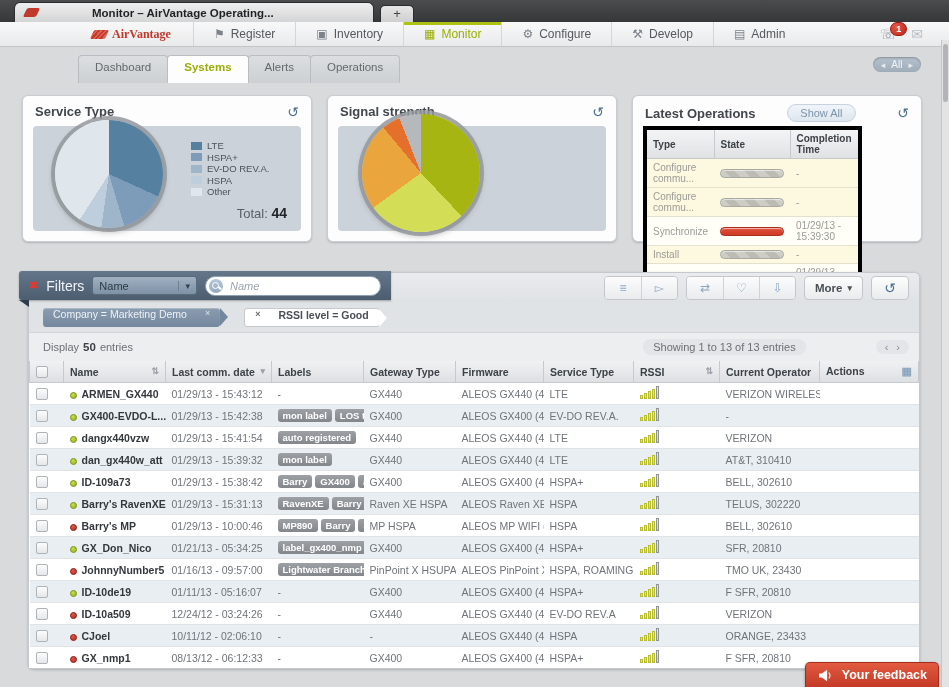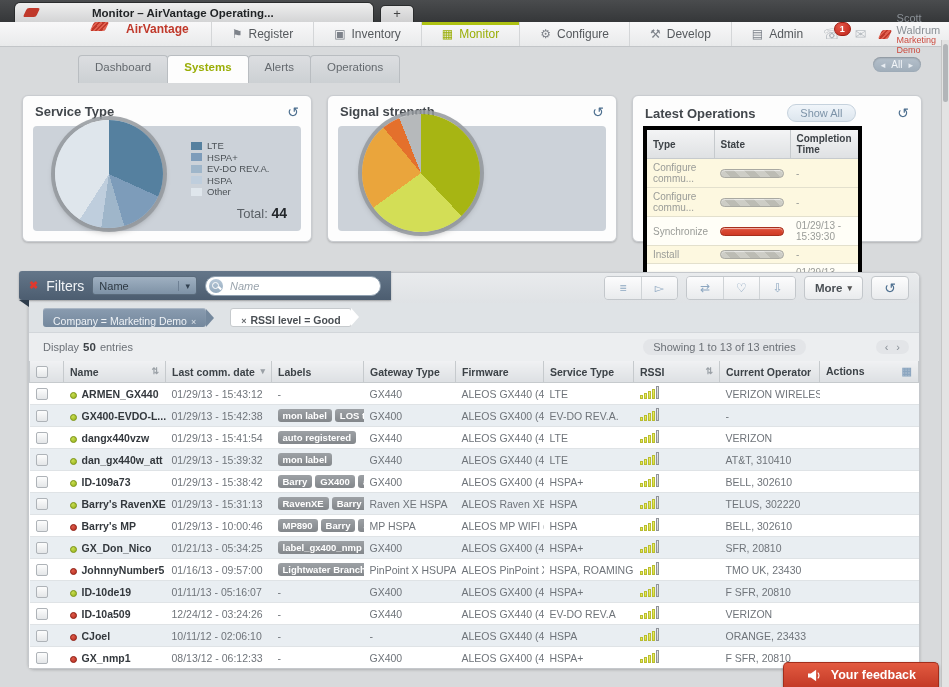--- a/index.html
+++ b/index.html
@@ -8,21 +8,21 @@
 
   
   .browser-bar { height:22px; background:linear-gradient(#4a4c4e,#353739); display:flex; align-items:flex-end; padding-left:14px; }
   .browser-tab { width:360px; height:20px; background:linear-gradient(#efefef,#d3d4d5); border-radius:6px 6px 0 0; display:flex; align-items:center; gap:6px; padding:0 10px; border:1px solid #2a2c2d; border-bottom:none; }
   .tab-logo { width:13px; height:9px; background:#c0392b; transform:skewX(-25deg); border-radius:2px; }
   .browser-tab .title { font-size:11.5px; font-weight:bold; color:#1f2224; white-space:nowrap; overflow:hidden;padding-left:48px; }
   .new-tab { width:34px; height:17px; margin-left:6px; background:linear-gradient(#e6e6e6,#cfcfd0); border-radius:5px 5px 0 0; border:1px solid #2a2c2d; border-bottom:none; text-align:center; font-size:13px; color:#444; line-height:15px; }
 
   
   .nav-bar { height:25px; background:linear-gradient(#f8f8f9,#e9eaeb); border-bottom:1px solid #c2c5c8; display:flex; align-items:stretch; padding-left:70px; position:relative; }
-  .brand { display:flex; align-items:flex-start; gap:19px; padding:0 22px; }
+  .brand { display:flex; align-items:center; gap:5px; padding:0 22px;font-family:Liberation Serif, serif; }
   .brand-mark { width:15px; height:9px; background:repeating-linear-gradient(115deg,#c0392b 0 2px,#e0604f 2px 4px); transform:skewX(-25deg); border-radius:2px; }
   .brand-name { color:#c0392b; font-size:12px; font-weight:bold; }
   .nav-item { display:flex; align-items:center; gap:6px; padding:0 20px; border-left:1px solid #d4d6d8; font-size:12px; color:#55595d; position:relative; cursor:pointer; }
   .nav-item .ico { color:#7d828a; font-size:12px; }
   .nav-item.active { color:#9aae07; }
   .nav-item.active .ico { color:#9aae07; }
   .nav-item.active::before { content:""; position:absolute; left:0; right:0; top:0; height:3px; background:#aec212; }
   .nav-right { margin-left:auto; display:flex; align-items:center; gap:14px; padding-right:26px; }
   .notif { position:relative; color:#9aa1a8; font-size:14px; }
   .badge { position:absolute; top:-4px; right:-10px; background:radial-gradient(circle at 35% 30%,#e4574a,#bf2418); color:#fff; font-size:9px; font-weight:bold; border-radius:8px; padding:1px 5px; border:1px solid #9e1d13; }
@@ -84,21 +84,21 @@
   .search-badge::after { content:""; position:absolute; left:8.5px; top:8.5px; width:3.5px; height:1.6px; background:#fff; transform:rotate(45deg); }
   .top-actions { margin-left:auto; display:flex; align-items:center; gap:8px; padding-right:10px; }
   .btn-group { display:flex; border:1px solid #c3c7cb; border-radius:4px; overflow:hidden; }
   .tool-btn { width:36px; height:22px; background:linear-gradient(#fcfcfd,#e9ebed); border-left:1px solid #cfd3d6; display:flex; align-items:center; justify-content:center; color:#8ca6c0; font-size:12px; cursor:pointer; }
   .btn-group .tool-btn:first-child { border-left:none; }
   .more-btn { height:24px; background:linear-gradient(#fdfdfd,#e9ebed); border:1px solid #c3c7cb; border-radius:4px; font-size:11.5px; font-weight:bold; color:#4a4f54; padding:0 10px; display:flex; align-items:center; gap:5px; cursor:pointer; }
   .more-btn .car { font-size:9px; color:#555; }
   .refresh-btn { width:38px; height:24px; background:linear-gradient(#fdfdfd,#e9ebed); border:1px solid #c3c7cb; border-radius:4px; display:flex; align-items:center; justify-content:center; color:#4d6f8f; font-size:14px; cursor:pointer; }
 
   .chips-row { height:30px; background:#dfe3e6; display:flex; align-items:center; gap:14px; padding:0 0 0 14px; border-bottom:1px solid #d2d6da; }
-  .chip { position:relative; height:19px; display:flex; align-items:flex-end; gap:4px; font-size:10.5px; padding:0 10px; border-radius:3px; cursor:pointer; }
+  .chip { position:relative; height:19px; display:flex; align-items:flex-start; gap:18px; font-size:10.5px; padding:0 10px; border-radius:3px; cursor:pointer; }
   .chip.solid { background:linear-gradient(#8a9cb0,#74889d); color:#eef2f6; box-shadow:inset 0 1px 1px rgba(255,255,255,.3); }
   .chip.solid::after { content:""; position:absolute; right:-8px; border-top:9.5px solid transparent; border-bottom:9.5px solid transparent; border-left:8px solid #74889d; }
   .chip.outline { background:#fff; border:1px solid #c6cacd; color:#4a4f54; font-weight:bold; margin-left:10px; }
   .chip.outline::after { content:""; position:absolute; right:-8px; border-top:9px solid transparent; border-bottom:9px solid transparent; border-left:8px solid #fff; }
   .chip .x { font-size:9px; opacity:.85; }
 
   .display-row { height:28px; display:flex; align-items:center; padding:0 10px 0 14px; background:#eceef0; }
   .display-row .lbl { font-size:11px; color:#6b7076; }
   .display-count { font-size:11.5px; font-weight:bold; color:#3c4146; margin:0 4px; cursor:pointer; }
   .showing { margin-left:auto; margin-right:70px; font-size:11px; color:#6b7076; background:#e3e5e8; border-radius:10px; padding:2px 10px; }
@@ -123,21 +123,21 @@
   .cbx { width:12px; height:12px; appearance:none; -webkit-appearance:none; background:linear-gradient(#fdfdfd,#e4e6e8); border:1px solid #aeb3b8; border-radius:2px; vertical-align:middle; cursor:pointer; }
   .sig { display:inline-flex; align-items:flex-end; gap:1px; height:13px; }
   .sig i { display:block; width:3px; background:linear-gradient(#eef26a,#dade3b); border:1px solid #b8bc30; }
   .sig .gray { background:linear-gradient(#e9e9e9,#cfcfcf); border:1px solid #8f9398; }
 
   
   .scrollbar { position:absolute; right:0; top:40px; bottom:0; width:8px; background:#e3e3e3; border-left:1px solid #c6c6c6; }
   .scroll-thumb { position:absolute; top:4px; left:1px; width:5px; height:58px; background:#b2b5b8; border-radius:3px; }
 
   
-  .feedback { position:absolute; right:10px; bottom:0; height:25px; background:linear-gradient(#e25a40,#c43a27); border:1px solid #a22d1b; border-bottom:none; border-radius:5px 5px 0 0; color:#fff; font-size:12.5px; font-weight:bold; display:flex; align-items:center; gap:8px; padding:0 22px; box-shadow:0 1px 3px rgba(0,0,0,.35); cursor:pointer; }
+  .feedback { position:absolute; right:10px; bottom:0; height:25px; background:linear-gradient(#e25a40,#c43a27); border:1px solid #a22d1b; border-bottom:none; border-radius:5px 5px 0 0; color:#fff; font-size:12.5px; font-weight:bold; display:flex; align-items:center; gap:8px; padding:0 11px; box-shadow:0 1px 3px rgba(0,0,0,.35); cursor:pointer; }
 </style>
 </head>
 <body>
 
 <div class="browser-bar">
   <div class="browser-tab">
     <span class="tab-logo"></span>
     <span class="title">Monitor – AirVantage Operating...</span>
   </div>
   <div class="new-tab">+</div>
@@ -173,27 +173,20 @@
     <span>Admin</span>
   </div>
   <div class="nav-right">
     <span class="notif">
       <span>☏</span>
       <span class="badge">1</span>
     </span>
     <span class="mail">
       <span>✉</span>
     </span>
-    <div class="user">
-      <span class="brand-mark"></span>
-      <span class="user-text">
-        <div class="user-name">Scott Waldrum</div>
-        <div class="user-org">Marketing Demo</div>
-      </span>
-    </div>
 
   </div>
 </div>
 
 <div class="subnav">
   <div class="subtab">Dashboard</div>
   <div class="subtab active">Systems</div>
   <div class="subtab">Alerts</div>
   <div class="subtab">Operations</div>
   <div class="view-pager">

